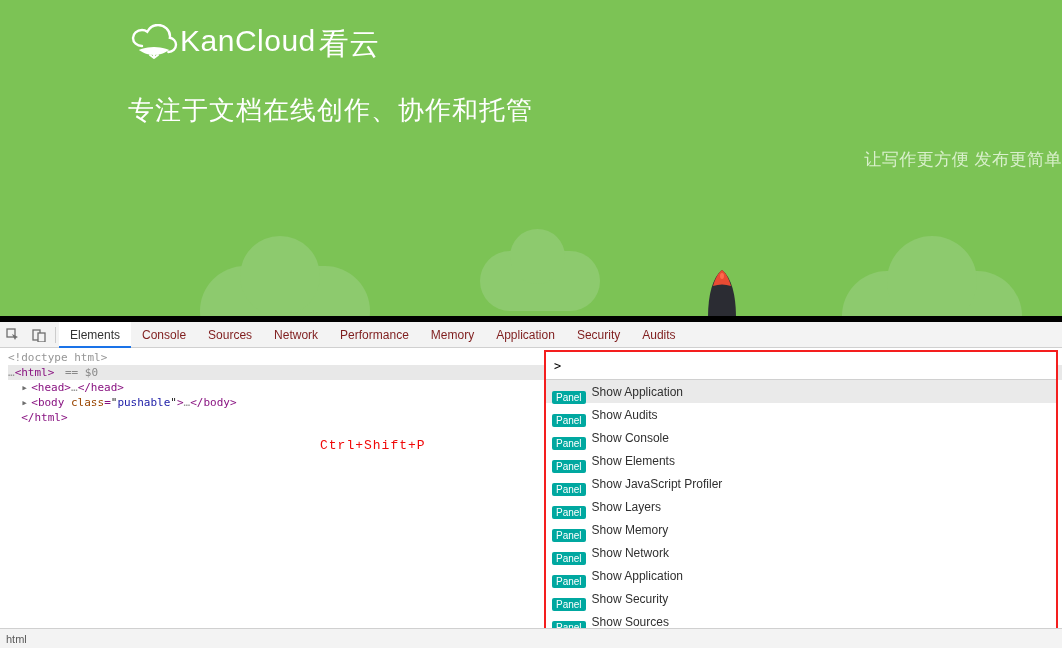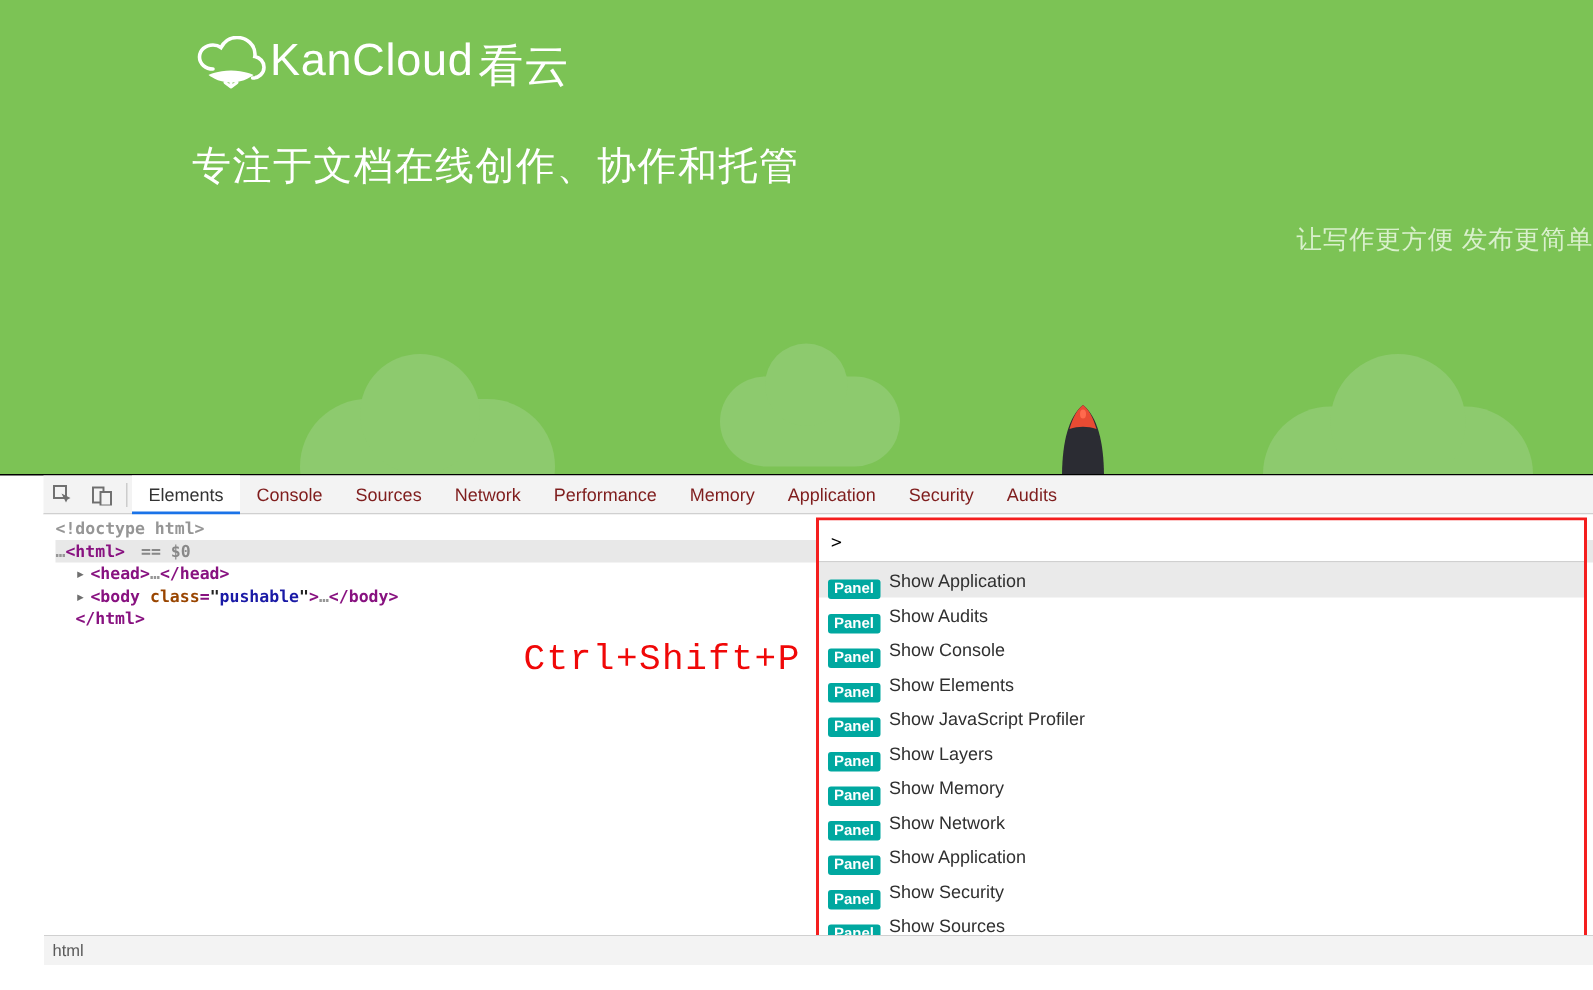--- a/index.html
+++ b/index.html
@@ -16,46 +16,46 @@
 .clouds{position:absolute;left:0;right:0;bottom:0;height:70px;}
 .cloud{position:absolute;border-radius:50px;background:#8dca6e;}
 .cloud.c1{width:170px;height:90px;left:200px;bottom:-40px;}
 .cloud.c1::before{content:"";position:absolute;width:80px;height:80px;border-radius:50%;background:#8dca6e;left:40px;top:-30px;}
 .cloud.c2{width:120px;height:60px;left:480px;bottom:5px;}
 .cloud.c2::before{content:"";position:absolute;width:55px;height:55px;border-radius:50%;background:#8dca6e;left:30px;top:-22px;}
 .cloud.c3{width:180px;height:90px;right:40px;bottom:-45px;}
 .cloud.c3::before{content:"";position:absolute;width:90px;height:90px;border-radius:50%;background:#8dca6e;left:45px;top:-35px;}
 .rocket{position:absolute;left:695px;bottom:-5px;}
 
-.devtools{background:#fff;border-top:1px solid #000000;padding-left:29px;}
+.devtools{background:#fff;border-top:6px solid #000000;}
 .dt-tabs{display:flex;align-items:center;height:26px;border-bottom:1px solid #d0d0d0;background:#f3f3f3;}
 .dt-iconbtn{width:26px;height:26px;display:flex;align-items:center;justify-content:center;color:#6e6e6e;}
 .dt-sep{width:1px;height:16px;background:#ccc;margin:0 3px;}
 .dt-tab{padding:0 11px;height:26px;line-height:26px;color:#7f1d1d;cursor:default;}
 .dt-tab.active{background:#fff;color:#333;border-bottom:2px solid #1a73e8;margin-bottom:-1px;}
 
 .panel-body{position:relative;height:300px;background:#fff;}
 .dom{font-family:Consolas,Menlo,monospace;font-size:11px;line-height:15px;color:#222;padding:2px 0 0 8px;}
-.dom .line{white-space:pre;font-weight:bold;}
+.dom .line{white-space:pre;}
 .expander{color:#6e6e6e;display:inline-block;width:10px;}
 .grey{color:#969696;}
 .sel-line{background:#e8e8e8;}
 .sel-line .eqdollar{color:#888;margin-left:4px;}
 .tag{color:#881280;}
 .attr-n{color:#994500;}
 .attr-v{color:#1a1aa6;}
-.annot{position:absolute;left:320px;top:78px;font-family:"SimSun","Courier New",monospace;font-size:24px;color:#f00808;letter-spacing:1px;line-height:40px;text-align:center;}
+.annot{position:absolute;left:320px;top:78px;font-family:"SimSun","Courier New",monospace;font-size:13px;color:#f00808;letter-spacing:1px;line-height:40px;text-align:center;}
 
 .cmd-wrap{position:absolute;right:4px;top:2px;width:514px;height:298px;border:2px solid #f41e1e;background:#fff;}
 .cmd-inner{position:relative;height:100%;}
 .cmd-input{width:100%;height:28px;border:none;border-bottom:1px solid #d0d0d0;padding:0 8px;font-family:Consolas,monospace;font-size:12px;outline:none;color:#000;}
 .cmd-list{overflow-y:scroll;height:calc(100% - 28px);}
 .cmd-item{display:flex;align-items:center;height:23px;padding:0 6px;gap:6px;font-size:12px;color:#303030;}
 .cmd-item.hover{background:#eaeaea;}
-.badge{display:inline-block;padding:1px 4px;font-size:10px;color:#fff;border-radius:2px;font-weight:700;margin-top:12px;}
+.badge{display:inline-block;padding:1px 4px;font-size:10px;color:#fff;border-radius:2px;font-weight:400;margin-top:12px;}
 .badge.panel{background:#00a8a0;}
 .badge.drawer{background:#3cb043;}
 
 .cmd-list::-webkit-scrollbar{width:16px;}
 .cmd-list::-webkit-scrollbar-track{background:#f1f1f1;}
 .cmd-list::-webkit-scrollbar-thumb{background:#c1c1c1;}
 
 .crumbs{position:absolute;left:0;bottom:0;height:20px;line-height:20px;padding:0 6px;border-top:1px solid #d0d0d0;width:100%;background:#f3f3f3;font-size:11px;color:#5a5a5a;}
 </style>
 </head>

